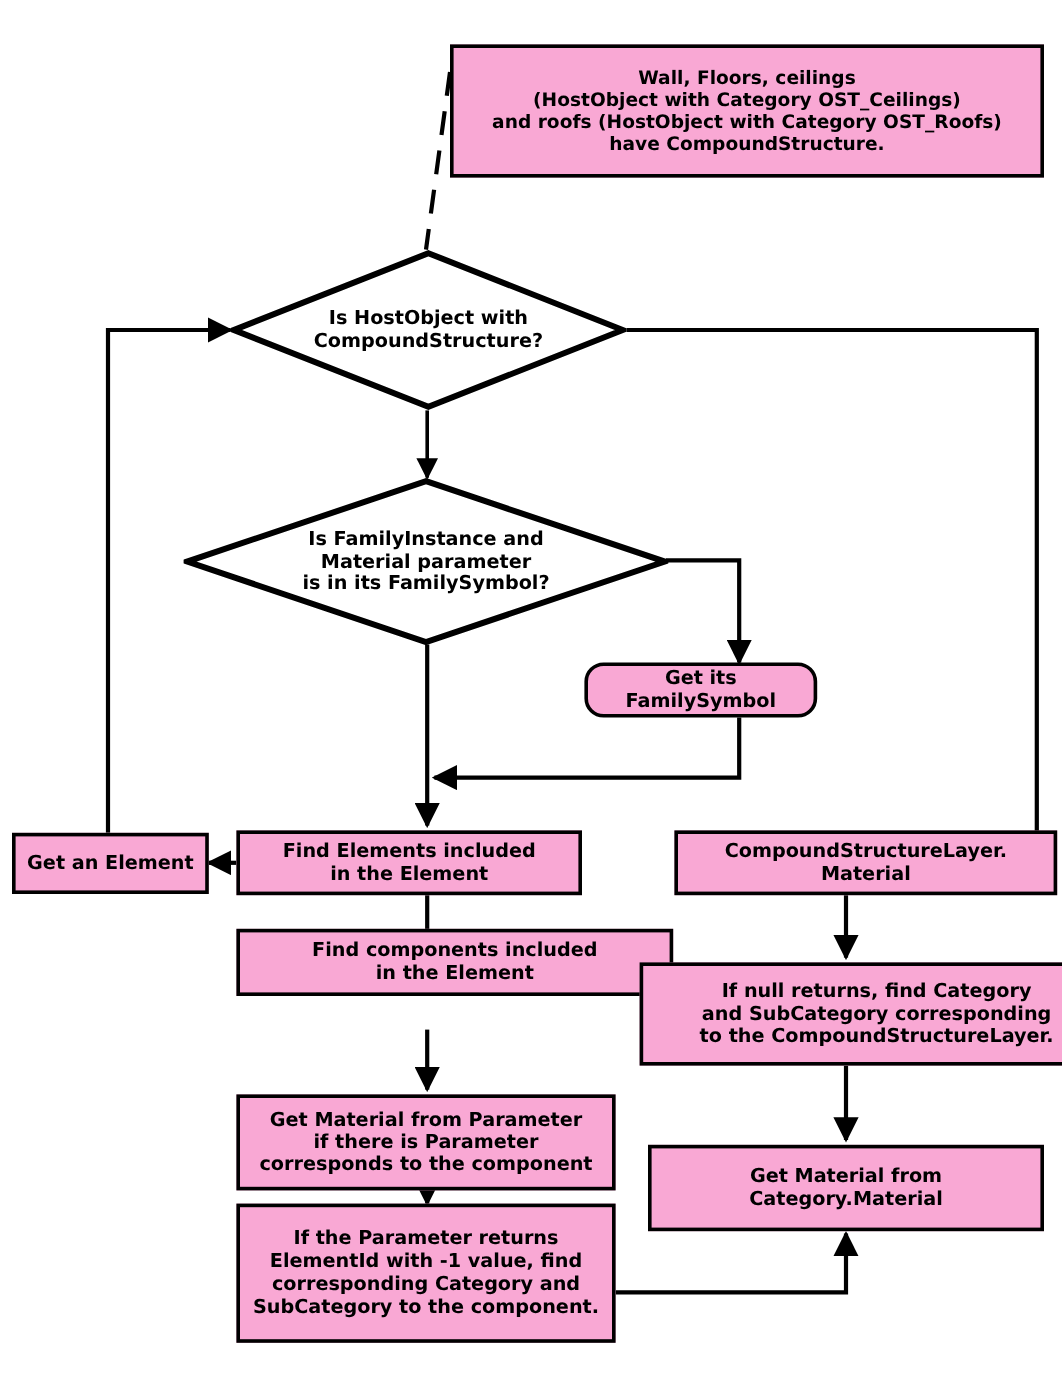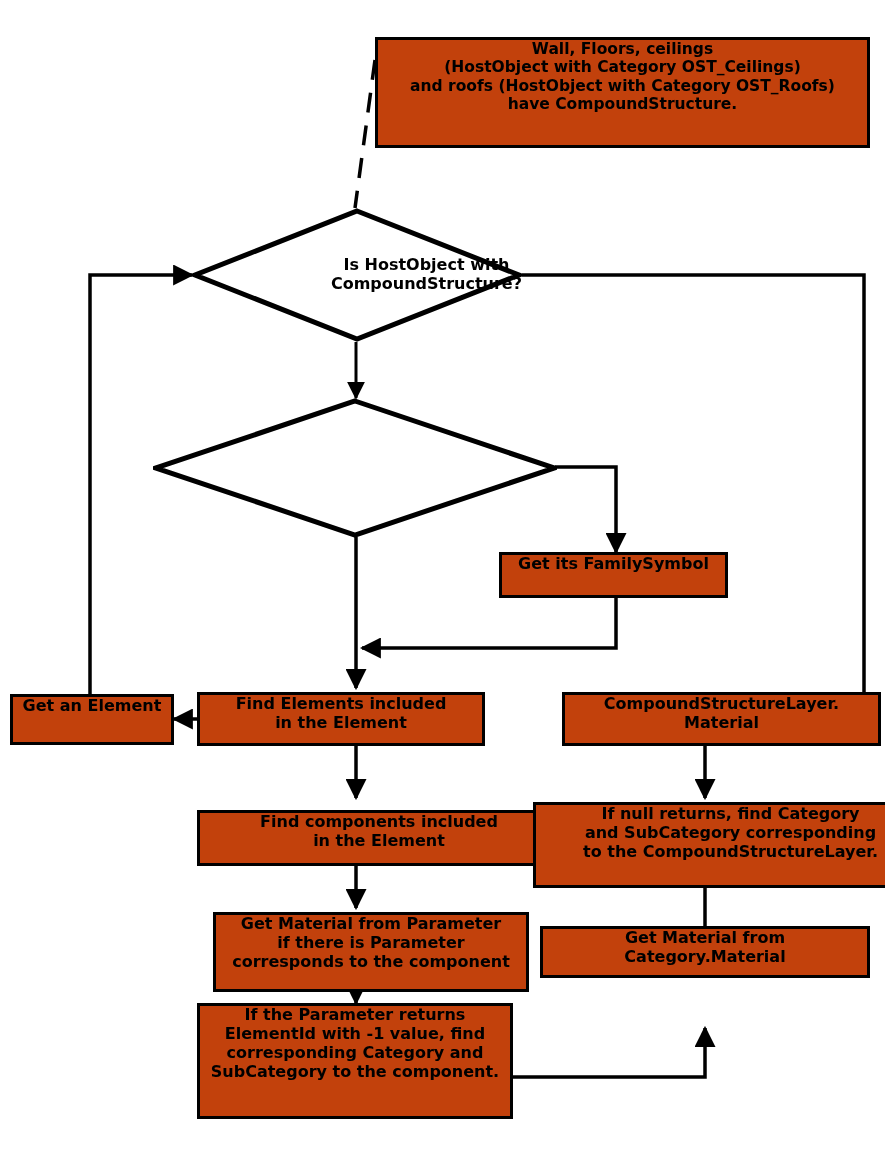--- a/index.html
+++ b/index.html
@@ -1,19 +1,19 @@
 <!DOCTYPE html>
 <html><head>
 <meta charset="utf-8">
 <style>
   html,body{margin:0;padding:0;background:#ffffff;}
   body{font-family:"DejaVu Sans","Liberation Sans",sans-serif;}
   #stage{position:relative;width:885px;height:1154px;background:#ffffff;overflow:hidden;}
   svg.edges{position:absolute;left:0;top:0;width:885px;height:1154px;pointer-events:none;}
-  .node{position:absolute;box-sizing:border-box;display:flex;justify-content:center;text-align:center;color:#000;background:#c2410c;}
+  .node{position:absolute;box-sizing:border-box;display:flex;align-items:center;justify-content:center;text-align:center;color:#000;background:#f9a8d4;}
   .boxnode{border:3px solid #000;font-weight:bold;line-height:1.18;}
   .boxnode .txt{display:block;padding:0 2px;white-space:pre-line;}
   .annot{font-size:15.5px;}
   .proc{font-size:16px;}
   .diamond{position:absolute;display:flex;align-items:center;justify-content:center;}
   .diamond .dtxt{position:relative;z-index:2;font-weight:bold;text-align:center;white-space:pre-line;line-height:1.18;font-size:16px;color:#000;}
   .diamond svg{position:absolute;left:0;top:0;}
 </style>
 </head>
 <body>
@@ -56,70 +56,73 @@
     <path d="M 513 1077 L 705 1077 L 705 1028" stroke="#000" stroke-width="3.5" fill="none" marker-end="url(#arrow)"></path>
   </svg>
 
   <div class="node boxnode annot" style="left:375px;top:37px;width:495px;height:111px;">
     <span class="txt">Wall, Floors, ceilings
 (HostObject with Category OST_Ceilings)
 and roofs (HostObject with Category OST_Roofs)
 have CompoundStructure.</span>
   </div>
 
-  <div class="diamond" style="left:192px;top:208px;width:330px;height:134px;justify-content:flex-end;">
+  <div class="diamond" style="left:192px;top:208px;width:330px;height:134px;">
     <svg width="330" height="134" viewBox="0 0 330 134">
       <polygon points="165,3 327,67 165,131 3,67" fill="#ffffff" stroke="#000000" stroke-width="5"></polygon>
     </svg>
     <span class="dtxt">Is HostObject with
 CompoundStructure?</span>
   </div>
 
   <div class="diamond" style="left:153px;top:398px;width:404px;height:140px;">
     <svg width="404" height="140" viewBox="0 0 404 140">
       <polygon points="202,3 401,70 202,137 3,70" fill="#ffffff" stroke="#000000" stroke-width="5"></polygon>
     </svg>
+    <span class="dtxt">Is FamilyInstance and
+Material parameter
+is in its FamilySymbol?</span>
   </div>
 
-  <div class="node boxnode proc" style="left:499px;top:552px;width:229px;height:46px;">
+  <div class="node boxnode proc" style="left:487px;top:552px;width:194px;height:46px;border-radius:16px;">
     <span class="txt">Get its FamilySymbol</span>
   </div>
 
   <div class="node boxnode proc" style="left:10px;top:694px;width:164px;height:51px;">
     <span class="txt">Get an Element</span>
   </div>
 
   <div class="node boxnode proc" style="left:197px;top:692px;width:288px;height:54px;">
     <span class="txt">Find Elements included
 in the Element</span>
   </div>
 
   <div class="node boxnode proc" style="left:562px;top:692px;width:319px;height:54px;">
     <span class="txt">CompoundStructureLayer.
 Material</span>
   </div>
 
-  <div class="node boxnode proc" style="left:197px;top:810px;width:364px;height:56px;">
+  <div class="node boxnode proc" style="left:197px;top:774px;width:364px;height:56px;">
     <span class="txt">Find components included
 in the Element</span>
   </div>
 
   <div class="node boxnode proc" style="left:533px;top:802px;width:395px;height:86px;">
     <span class="txt">If null returns, find Category
 and SubCategory corresponding
 to the CompoundStructureLayer.</span>
   </div>
 
-  <div class="node boxnode proc" style="left:197px;top:912px;width:316px;height:80px;margin-left:16px;">
+  <div class="node boxnode proc" style="left:197px;top:912px;width:316px;height:80px;">
     <span class="txt">Get Material from Parameter
 if there is Parameter
 corresponds to the component</span>
   </div>
 
-  <div class="node boxnode proc" style="left:540px;top:926px;width:330px;height:52px;">
+  <div class="node boxnode proc" style="left:540px;top:954px;width:330px;height:72px;">
     <span class="txt">Get Material from
 Category.Material</span>
   </div>
 
   <div class="node boxnode proc" style="left:197px;top:1003px;width:316px;height:116px;">
     <span class="txt">If the Parameter returns
 ElementId with -1 value, find
 corresponding Category and
 SubCategory to the component.</span>
   </div>

